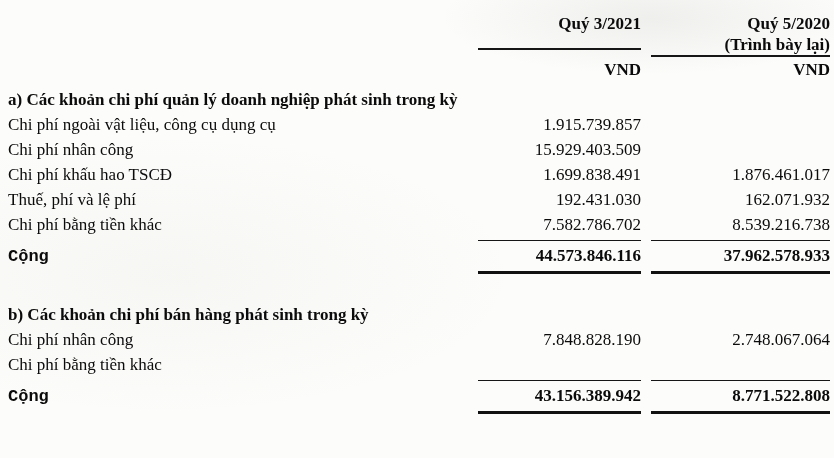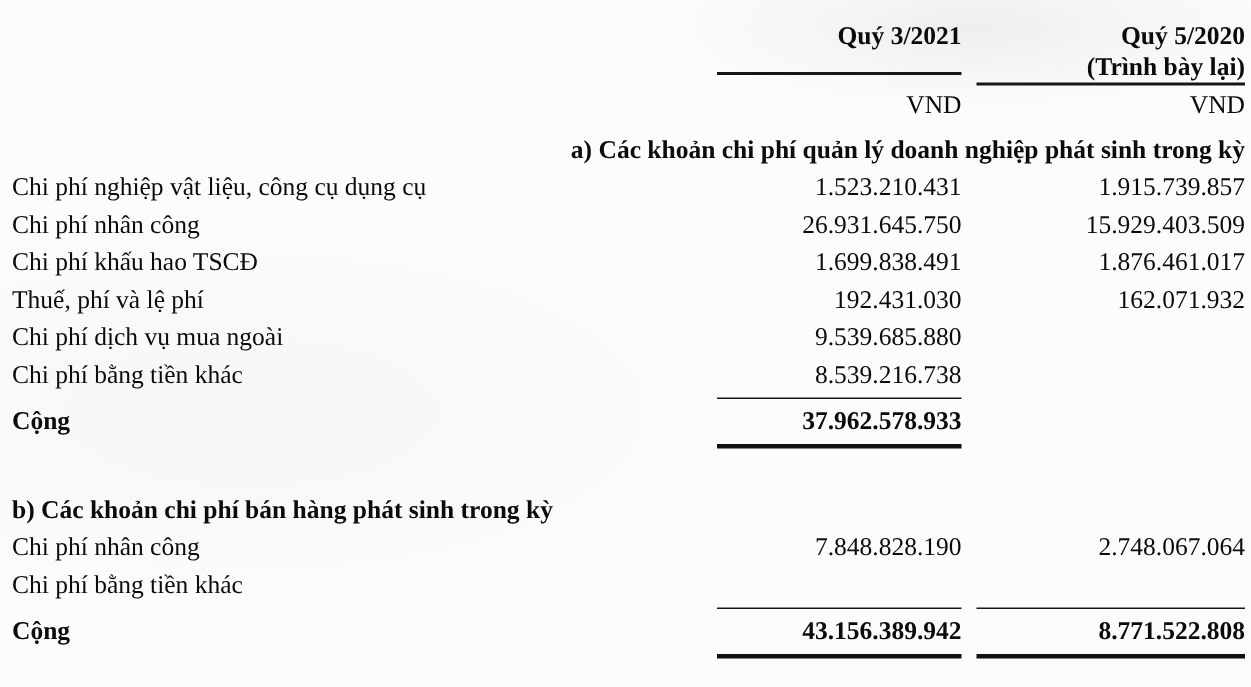--- a/index.html
+++ b/index.html
@@ -32,31 +32,31 @@
     grid-template-columns: 460px 163px 179px;
     column-gap: 10px;
     align-items: baseline;
   }
   .cell { line-height: 25px; }
   .num { text-align: right; }
   .b { font-weight: bold; }
   .period-row .cell { line-height: 21px; padding-top: 4px; }
   .note-row .cell { line-height: 21px; }
   .note-row .underlined { border-bottom: 2px solid #161616; }
-  .vnd-row .cell { line-height: 23px; padding-top: 1px; }
+  .vnd-row .cell { line-height: 23px; padding-top: 1px; font-weight: bold; }
   .section-title { margin-top: 6px; }
   .section-title .cell { line-height: 25px; }
   .total-row { margin-top: 3px; }
   .total-row .total-cell {
     border-top: 1.8px solid #161616;
     border-bottom: 3.6px solid #111111;
     padding: 3px 0 3px 0;
     line-height: 24px;
   }
-  .total-row .label-cell { line-height: 24px; padding: 3px 0; }
+  .total-row .label-cell { line-height: 24px; padding: 3px 0; font-family: Liberation Mono, monospace; }
   .gap-between-sections { height: 22px; }
 </style>
 </head>
 <body>
 
 <div class="page">
 
   <div class="row period-row">
     <div class="cell"></div>
     <div class="cell num b">Quý 3/2021</div>
@@ -69,54 +69,52 @@
     <div class="cell num b underlined">(Trình bày lại)</div>
   </div>
 
   <div class="row vnd-row">
     <div class="cell"></div>
     <div class="cell num">VND</div>
     <div class="cell num">VND</div>
   </div>
 
   <div class="row section-title">
-    <div class="cell b" style="grid-column: 1 / -1; text-align: right;">a) Các khoản chi phí quản lý doanh nghiệp phát sinh trong kỳ</div>
+    <div class="cell b" style="grid-column: 1 / -1;">a) Các khoản chi phí quản lý doanh nghiệp phát sinh trong kỳ</div>
   </div>
 
   <div class="row">
-    <div class="cell">Chi phí nghiệp vật liệu, công cụ dụng cụ</div>
-    <div class="cell num">1.523.210.431</div>
+    <div class="cell">Chi phí ngoài vật liệu, công cụ dụng cụ</div>
     <div class="cell num">1.915.739.857</div>
   </div>
   <div class="row">
     <div class="cell">Chi phí nhân công</div>
-    <div class="cell num">26.931.645.750</div>
     <div class="cell num">15.929.403.509</div>
   </div>
   <div class="row">
     <div class="cell">Chi phí khấu hao TSCĐ</div>
     <div class="cell num">1.699.838.491</div>
     <div class="cell num">1.876.461.017</div>
   </div>
   <div class="row">
     <div class="cell">Thuế, phí và lệ phí</div>
     <div class="cell num">192.431.030</div>
     <div class="cell num">162.071.932</div>
   </div>
   <div class="row">
-    <div class="cell">Chi phí dịch vụ mua ngoài</div>
-    <div class="cell num">9.539.685.880</div>
   </div>
   <div class="row">
     <div class="cell">Chi phí bằng tiền khác</div>
+    <div class="cell num">7.582.786.702</div>
     <div class="cell num">8.539.216.738</div>
   </div>
 
   <div class="row total-row">
     <div class="cell b label-cell">Cộng</div>
+    <div class="cell num b total-cell">44.573.846.116</div>
     <div class="cell num b total-cell">37.962.578.933</div>
   </div>
 
   <div class="gap-between-sections"></div>
 
   <div class="row section-title">
     <div class="cell b" style="grid-column: 1 / -1;">b) Các khoản chi phí bán hàng phát sinh trong kỳ</div>
   </div>
 
   <div class="row">

